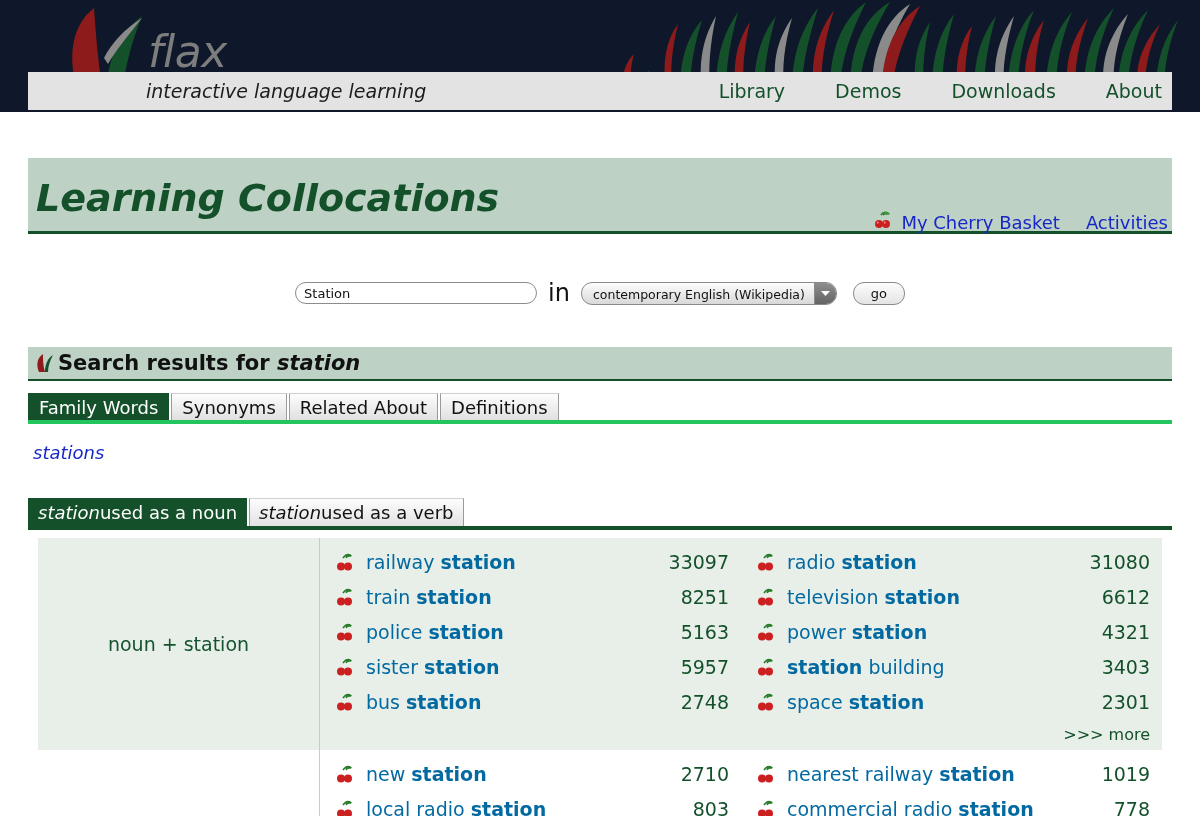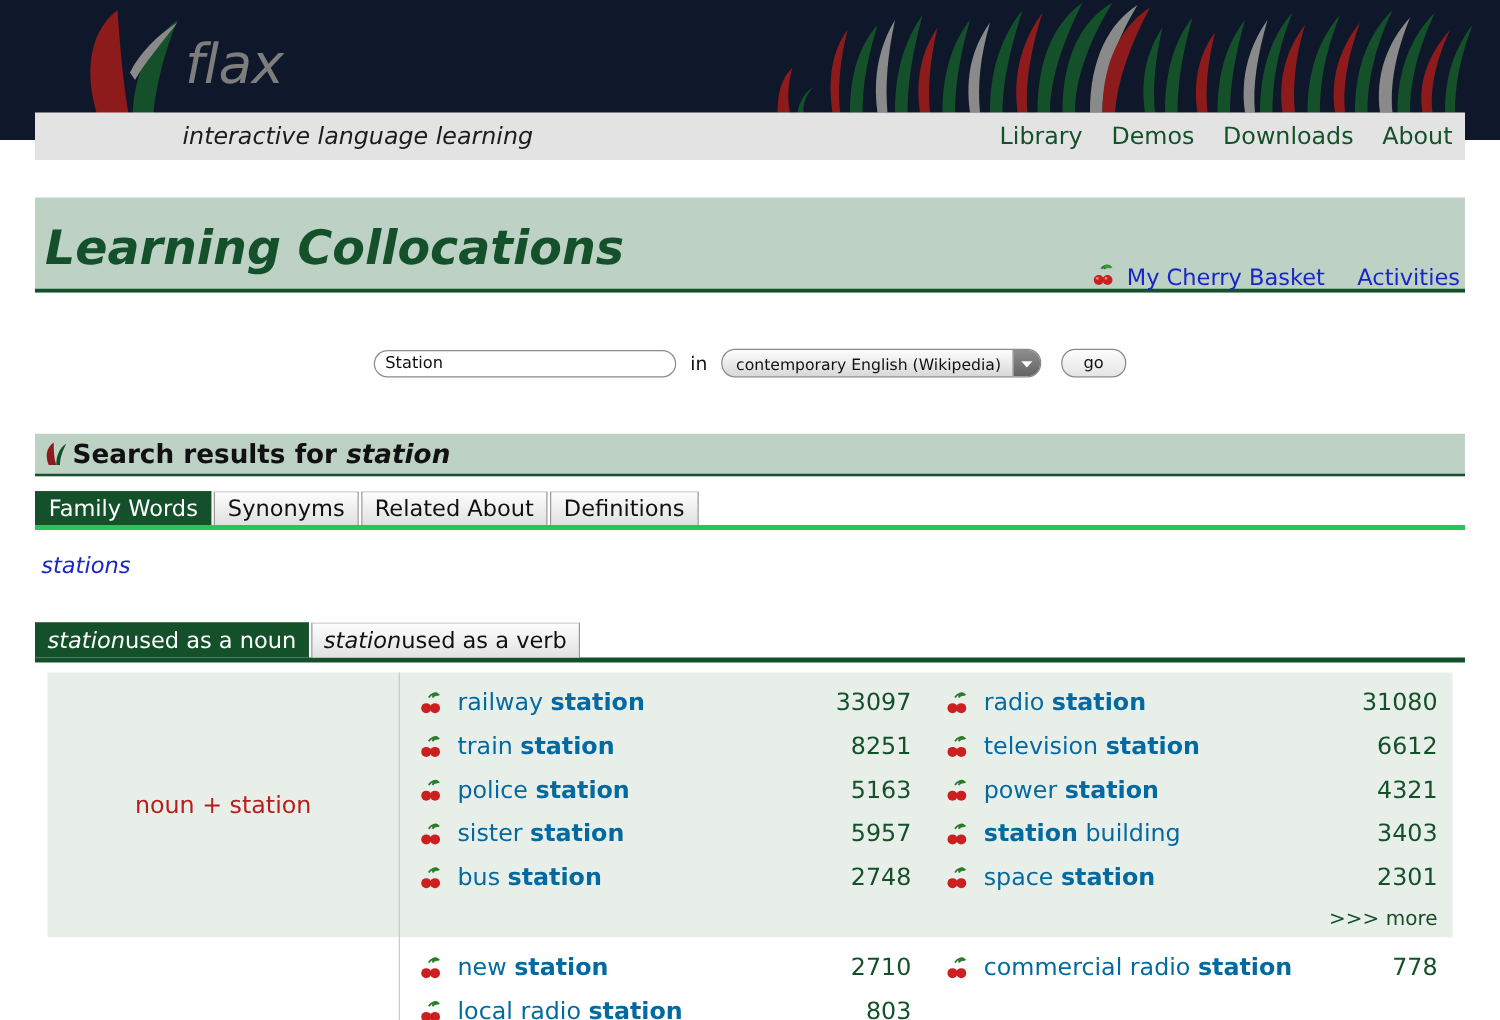--- a/index.html
+++ b/index.html
@@ -34,36 +34,36 @@
     letter-spacing: -0.5px;
   }
   .grass-wrap {
     position: absolute;
     left: 610px; top: 0px;
     width: 570px; height: 92px;
     overflow: hidden;
   }
   .navbar {
     position: absolute;
-    left: 28px; top: 90px;
+    left: 28px; top: 72px;
     width: 1144px; height: 38px;
     background: #e3e3e3;
   }
   .tagline {
     position: absolute;
     left: 118px; top: 8px;
     font-size: 19px;
     font-style: italic;
     color: #1c1c1c;
   }
   .nav-links {
     position: absolute;
     right: 10px; top: 8px;
     display: flex;
-    gap: 23px;
+    gap: 50px;
   }
   .nav-link {
     font-size: 19px;
     color: #14502a;
     text-decoration: none;
     cursor: pointer;
   }
 
   
   .title-band {
@@ -115,21 +115,21 @@
     border: 1px solid #8c8c8c;
     border-radius: 11px;
     background: #fff;
     font-size: 13px;
     color: #111;
     outline: none;
     font-family: "DejaVu Sans", "Liberation Sans", sans-serif;
   }
   .in-word {
     margin: 0 11px;
-    font-size: 15px;
+    font-size: 24px;
     color: #111;
   }
   .corpus-select {
     position: relative;
     display: flex;
     align-items: stretch;
     height: 23px;
     border: 1px solid #8a8a8a;
     border-radius: 11px;
     overflow: hidden;
@@ -269,21 +269,21 @@
     background: #e8efe9;
   }
   .group.plain { background: #ffffff; }
   .group-label {
     width: 282px;
     min-height: 212px;
     display: flex;
     align-items: center;
     justify-content: center;
     font-size: 19px;
-    color: #b91c1c;
+    color: #14532d;
     border-right: 1px solid #c2cfc4;
   }
   .group.plain .group-label {
     min-height: 0;
     border-right: 1px solid #c2cfc4;
   }
   .group-cols {
     flex: 1;
     display: flex;
     padding: 6px 0 0 0;
@@ -651,20 +651,33 @@
         <div class="colloc-row">
           <span class="cherry">
             <svg width="20" height="20" viewBox="0 0 20 20" aria-hidden="true">
               <path d="M11 4 C14 1 17 2 18 4 C15 5 12 6 11 4 Z" fill="#3a9a3a"></path>
               <path d="M9 6 C11 3 14 2 16 3" stroke="#2b7a2b" stroke-width="1.5" fill="none"></path>
               <path d="M12 6 C13 4 15 3 17 4" stroke="#2b7a2b" stroke-width="1.5" fill="none"></path>
               <circle cx="7" cy="14.5" r="4" fill="#cc1f1f"></circle>
               <circle cx="14" cy="14.5" r="4" fill="#cc1f1f"></circle>
             </svg>
           </span>
+          <span class="phrase"><span>nearest railway </span><b>station</b><span></span></span>
+          <span class="freq">1019</span>
+        </div>
+        <div class="colloc-row">
+          <span class="cherry">
+            <svg width="20" height="20" viewBox="0 0 20 20" aria-hidden="true">
+              <path d="M11 4 C14 1 17 2 18 4 C15 5 12 6 11 4 Z" fill="#3a9a3a"></path>
+              <path d="M9 6 C11 3 14 2 16 3" stroke="#2b7a2b" stroke-width="1.5" fill="none"></path>
+              <path d="M12 6 C13 4 15 3 17 4" stroke="#2b7a2b" stroke-width="1.5" fill="none"></path>
+              <circle cx="7" cy="14.5" r="4" fill="#cc1f1f"></circle>
+              <circle cx="14" cy="14.5" r="4" fill="#cc1f1f"></circle>
+            </svg>
+          </span>
           <span class="phrase"><span>commercial radio </span><b>station</b><span></span></span>
           <span class="freq">778</span>
         </div>
       </div>
 
     </div>
   </div>
 
 </div>
 

